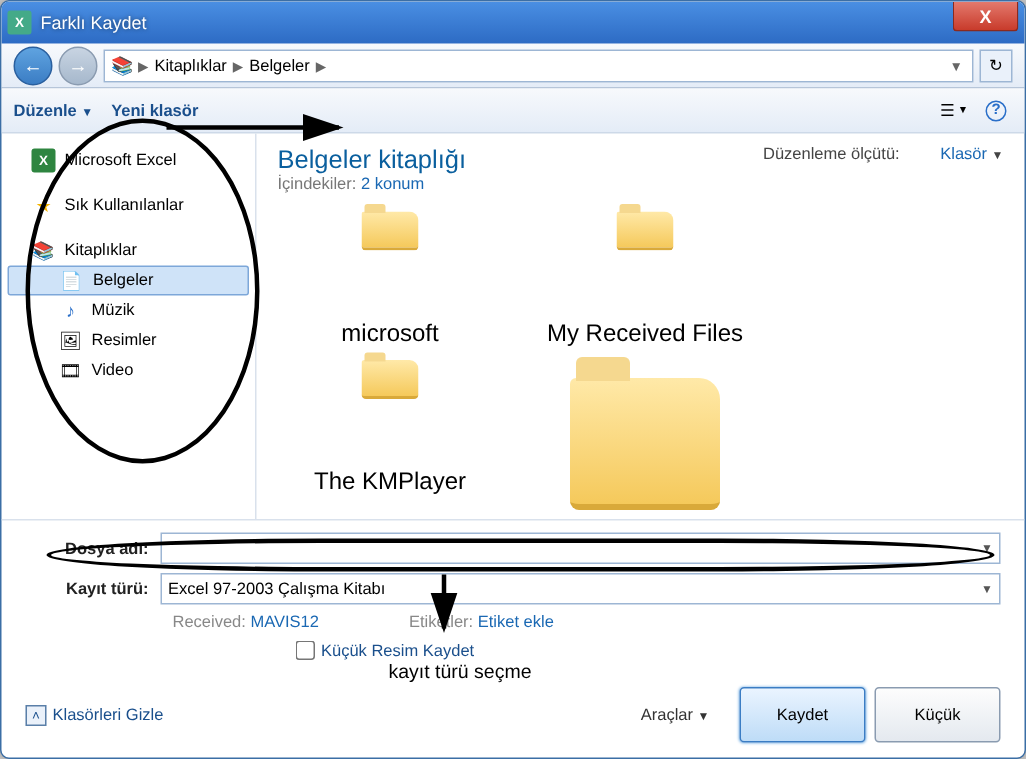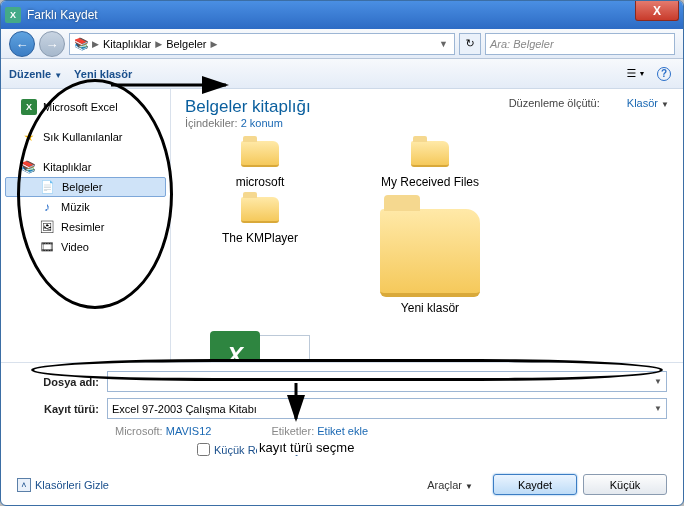--- a/index.html
+++ b/index.html
@@ -41,37 +41,37 @@
 .file-item.small .ficon { width: 38px; height: 30px; }
 .file-item.large .ficon { width: 110px; height: 100px; }
 .folder-sm { width: 38px; height: 26px; background: linear-gradient(#ffe9a8,#f5c95b); border-radius: 2px 6px 3px 3px; border-bottom: 2px solid #d9a93a; position:relative; }
 .folder-sm:before { content:""; position:absolute; top:-5px; left:2px; width:14px; height:6px; background:#f5d88f; border-radius:2px 2px 0 0; }
 .folder-lg { width: 100px; height: 88px; background: linear-gradient(#ffe9a8,#f5c95b); border-radius: 4px 14px 6px 6px; border-bottom: 4px solid #d9a93a; position:relative; }
 .folder-lg:before { content:""; position:absolute; top:-14px; left:4px; width:36px; height:16px; background:#f5d88f; border-radius:4px 4px 0 0; }
 .excel-lg { width: 100px; height: 100px; position: relative; }
 .excel-sheet { position:absolute; right:0; bottom:0; width:78px; height:88px; background:#fff; border:1px solid #bcc9d8; }
 .excel-sheet:after { content:""; position:absolute; bottom:6px; right:6px; width:40px; height:30px; background: repeating-linear-gradient(90deg,#4aa3dd 0 8px,#fff 8px 10px); }
 .excel-badge { position:absolute; left:0; top:8px; width:50px; height:50px; background:#2e8540; border-radius:4px; display:flex; align-items:center; justify-content:center; color:#fff; font-size:24px; font-weight:bold; font-style:italic; }
-.file-label { font-size: 12px; text-align: center; }
+.file-label { font-size: 16px; text-align: center; margin-top: 39px; }
 .bottom { border-top: 1px solid #d9e1ec; padding: 8px 16px 10px; }
 .form-row { display: flex; align-items: center; margin-bottom: 6px; }
 .form-row label { width: 90px; text-align: right; padding-right: 8px; color: #222; font-weight: bold; }
 .form-row .field { flex: 1; height: 21px; border: 1px solid #9db6d4; background: #fff; padding: 0 4px; display: flex; align-items: center; }
 .form-row .dropdown { position: relative; }
 .form-row .drop-arrow { position:absolute; right:4px; font-size:8px; color:#555; }
 .meta-row { display: flex; gap: 60px; padding-left: 98px; font-size: 11px; margin-bottom: 6px; }
 .meta-row .lbl { color: #888; }
 .meta-row .val { color: #1a68b3; }
 .check-row { padding-left: 180px; display:flex; align-items:center; gap:4px; margin: 6px 0; color:#1a4f8c; }
 .check-row input { width:13px; height:13px; }
 .btn-row { display: flex; align-items: center; margin-top: 18px; }
 .hide-folders { color:#1a4f8c; display:flex; align-items:center; gap:4px; }
 .btn-row .spacer { flex:1; }
 .tools-link { color:#333; margin-right: 14px; }
-.btn { width: 84px; height: 21px; border: 1px solid #8a9bb0; border-radius: 3px; background: linear-gradient(#fdfdfd,#e4e9ef); display:flex; align-items:center; justify-content:center; margin-left:6px; }
+.btn { width: 84px; height: 37px; border: 1px solid #8a9bb0; border-radius: 3px; background: linear-gradient(#fdfdfd,#e4e9ef); display:flex; align-items:center; justify-content:center; margin-left:6px; }
 .btn.primary { border-color:#3b7dc4; background: linear-gradient(#eaf4ff,#bedcf7); box-shadow: 0 0 2px #5fa3e0; }
 .annot { position: absolute; font-size: 13px; color: #000; z-index: 20; pointer-events:none; background: #fff; padding: 0 2px; }
 .circle-annot { position:absolute; border:3px solid #000; border-radius:50%; z-index:15; pointer-events:none; }
 .ellipse-annot { position:absolute; border:3px solid #000; border-radius: 50% / 100%; border-radius: 300px / 18px; z-index:15; pointer-events:none; }
 svg.overlay { position:absolute; top:0; left:0; pointer-events:none; z-index:18; }
 </style>
 </head>
 <body>
 
 <div class="window" style="position:relative;">
@@ -97,23 +97,20 @@
       <span class="crumb">Kitaplıklar</span>
       <span class="sep">▶</span>
       <span class="crumb">Belgeler</span>
       <span class="sep">▶</span>
       <span style="flex:1"></span>
       <span class="sep">▼</span>
     </div>
     <div class="refresh-btn">
         <span>↻</span>
       </div>
-    <div class="searchbox">
-      <span>Ara: Belgeler</span>
-    </div>
   </div>
 
   <div class="toolbar">
     <span class="tool-link"><span>Düzenle</span><span class="drop">▼</span></span>
     <span class="tool-link">Yeni klasör</span>
     <div class="right">
       <div class="icon-btn">
           <span>☰</span>
           <span class="drop" style="font-size:7px;margin-left:2px;">▼</span>
         </div>
@@ -223,21 +220,21 @@
       </div>
     </div>
     <div class="form-row">
       <label>Kayıt türü:</label>
       <div class="field dropdown">
         <span>Excel 97-2003 Çalışma Kitabı</span>
         <span class="drop-arrow">▼</span>
       </div>
     </div>
     <div class="meta-row">
-      <div><span class="lbl">Microsoft:</span> <span class="val">MAVIS12</span></div>
+      <div><span class="lbl">Received:</span> <span class="val">MAVIS12</span></div>
       <div><span class="lbl">Etiketler:</span> <span class="val">Etiket ekle</span></div>
     </div>
     <div class="check-row">
       <input type="checkbox" style="">
       <span>Küçük Resim Kaydet</span>
     </div>
     <div class="btn-row">
       <span class="hide-folders">
         <span style="border:1px solid #5a7fa8;width:14px;height:14px;display:flex;align-items:center;justify-content:center;font-size:9px;background:#eaf1fa;">˄</span>
         <span>Klasörleri Gizle</span>

